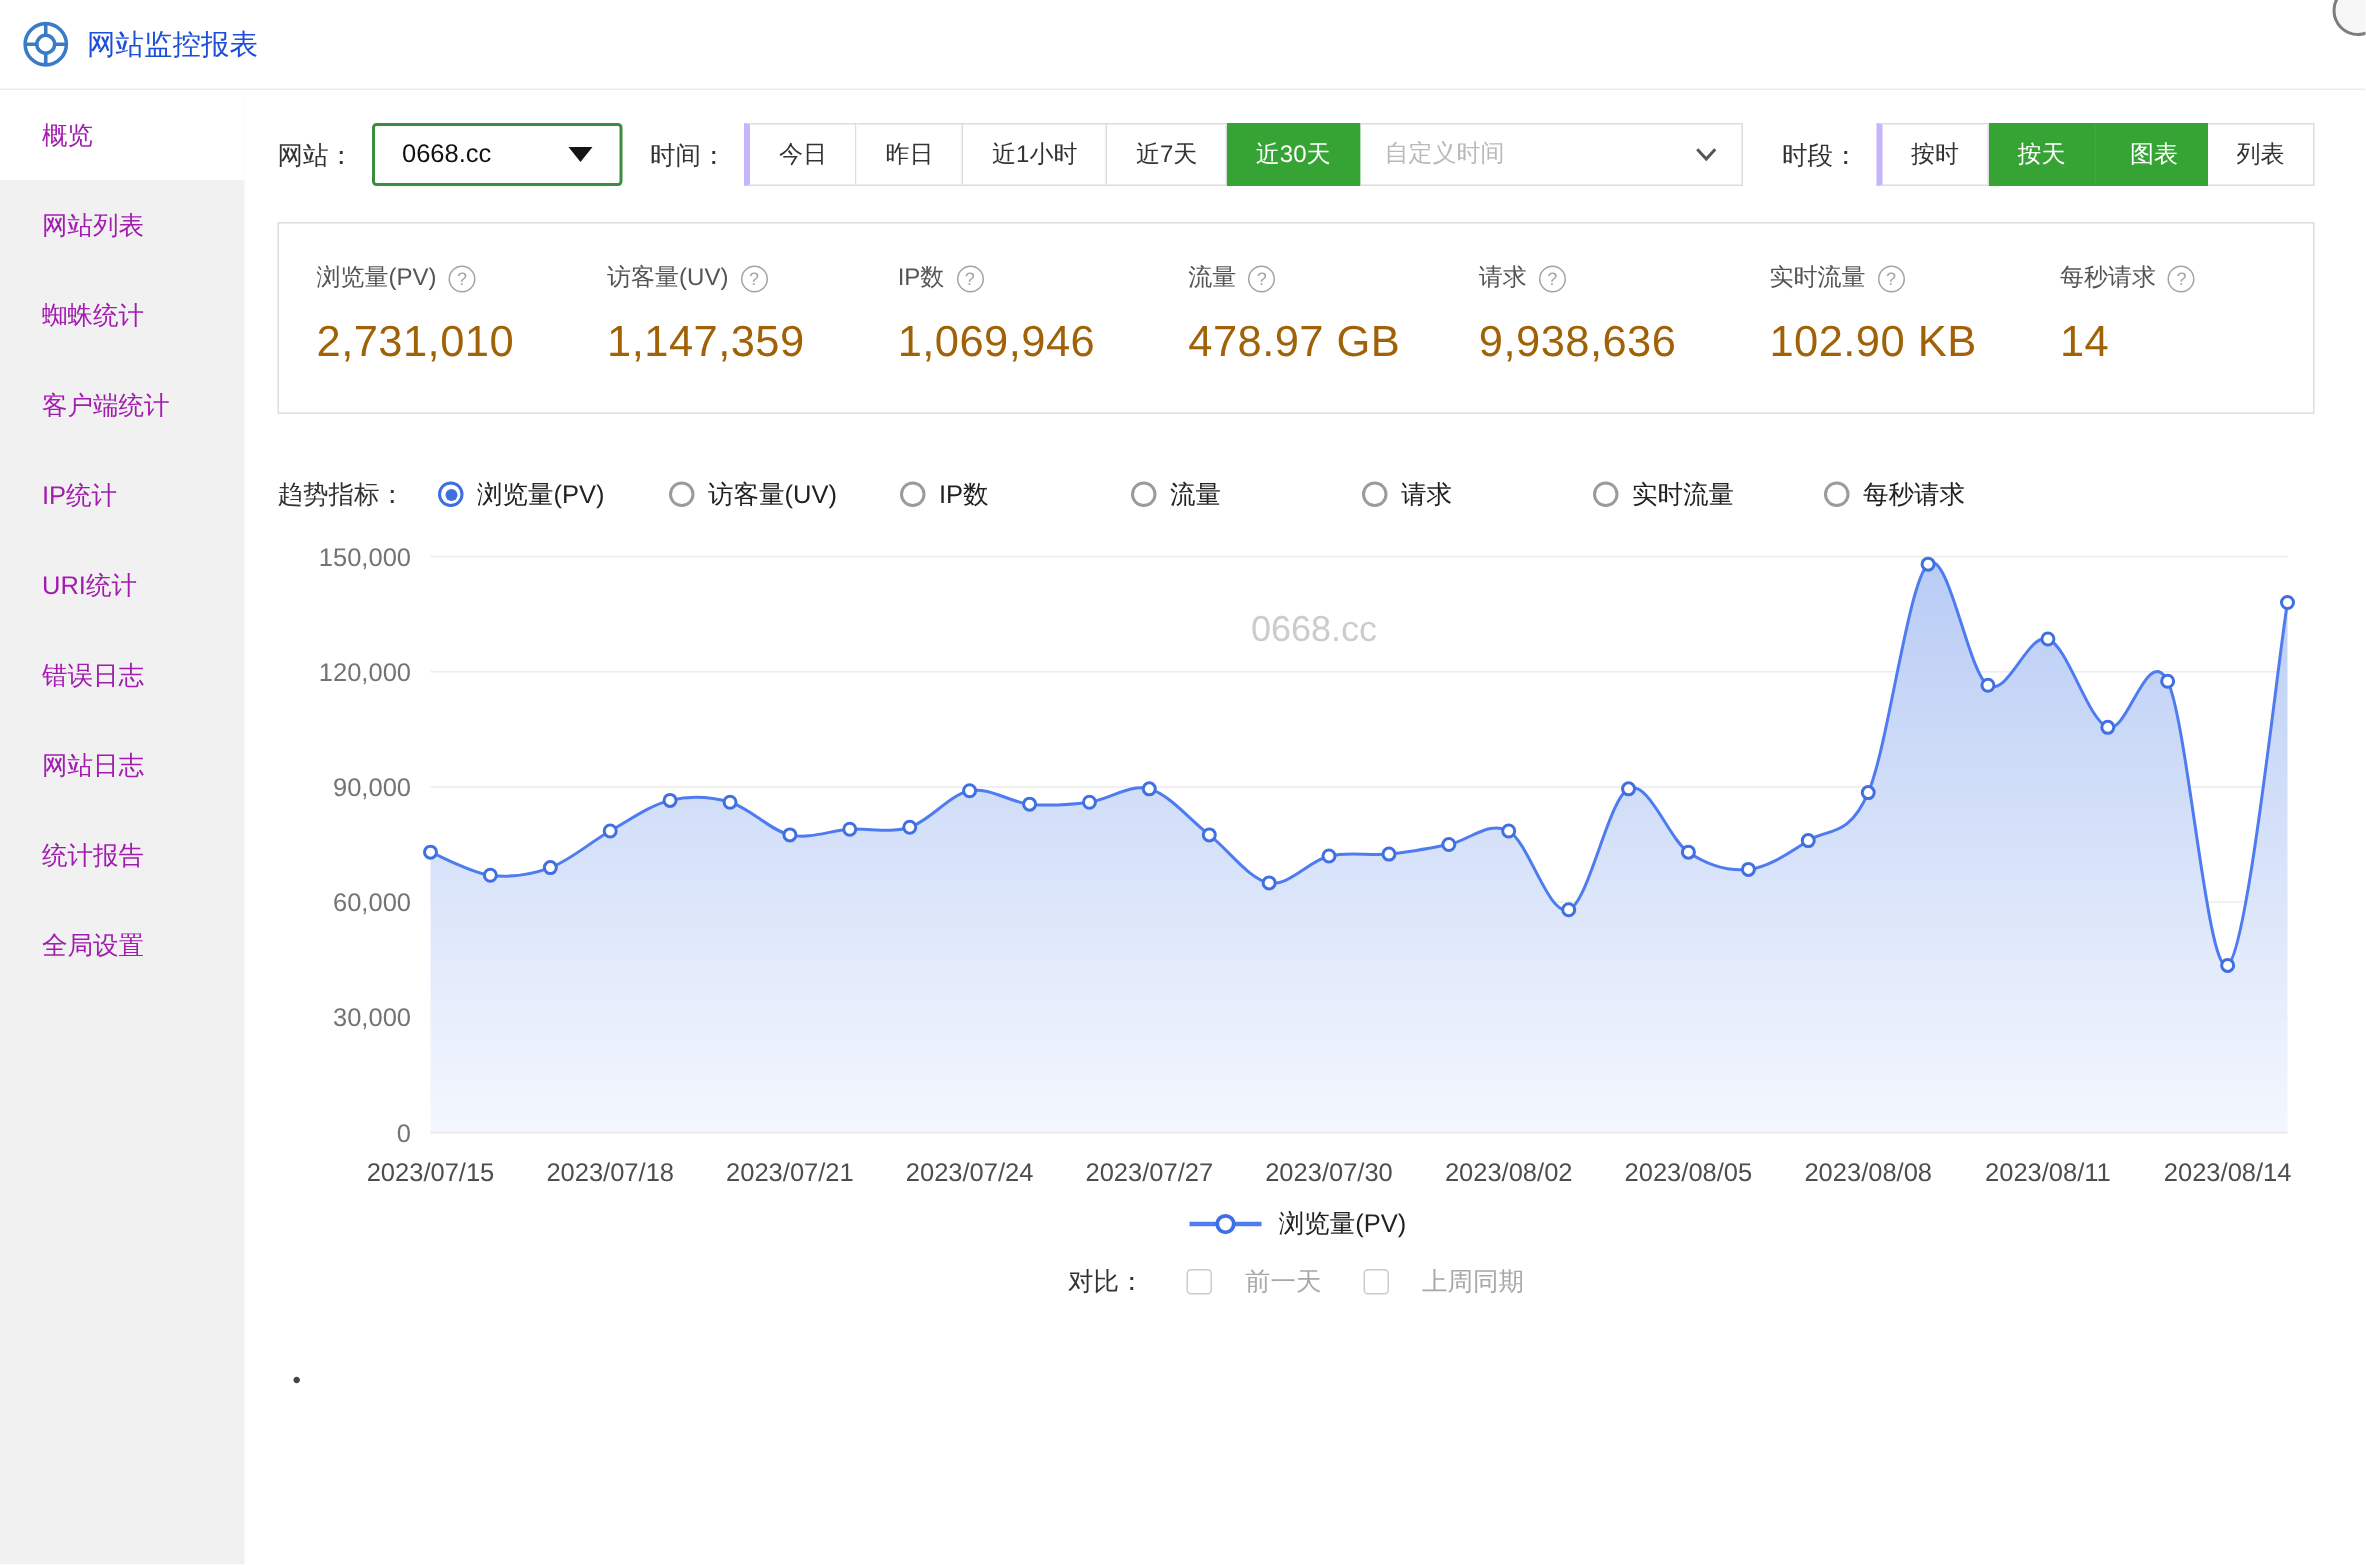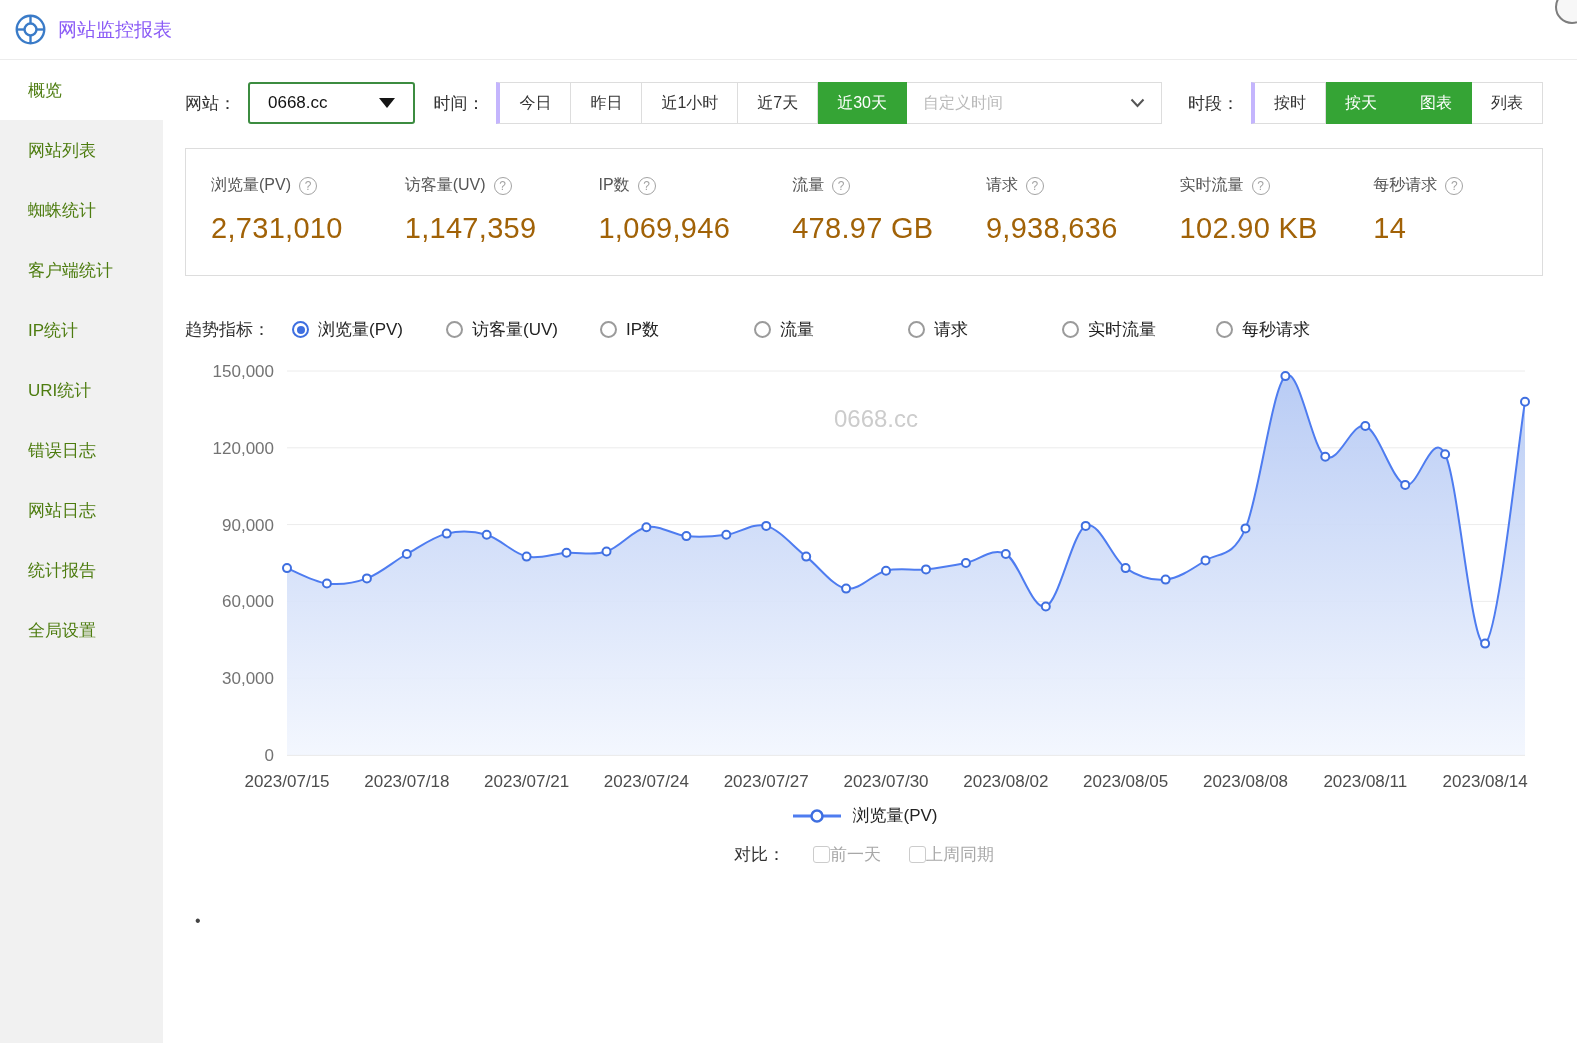--- a/index.html
+++ b/index.html
@@ -3,28 +3,28 @@
 <meta charset="utf-8">
 <style>
   * { margin:0; padding:0; box-sizing:border-box; }
   html,body { width:1577px; height:1043px; background:#fff; overflow:hidden;
     font-family:"Liberation Sans","DejaVu Sans",sans-serif; color:#333; }
   :root { --green:#35a435; --blue:#3e6fe0; --line:#4e7cf0; }
 
   .app-header { height:60px; display:flex; align-items:center; padding-left:14px;
     border-bottom:1px solid #ececec; position:relative; background:#fff; }
   .logo { width:33px; height:33px; margin-right:11px; }
-  .app-title { font-size:19px; color:#8b5cf6; }
+  .app-title { font-size:19px; color:#1d4ed8; }
   .corner-badge { position:absolute; top:-10px; right:-12px; width:34px; height:34px;
     border-radius:50%; border:2px solid #7d7d7d; background:#f7f7f7; z-index:5; }
 
   .layout { display:flex; height:983px; }
   .sidebar { width:163px; background:#f1f1f1; flex-shrink:0; }
   .side-item { height:60px; display:flex; align-items:center; padding-left:28px;
-    font-size:17px; color:#4d7c0f; cursor:pointer; }
+    font-size:17px; color:#a21caf; cursor:pointer; }
   .side-item.active { background:#fff; }
 
   .main { flex:1; padding:22px 34px 0 22px; overflow:hidden; }
 
   .controls { display:flex; align-items:center; }
   .ctl-label { font-size:17px; color:#333; margin-right:12px; white-space:nowrap; }
   .ctl-label.period { margin-left:26px; }
   .site-select { width:178px; height:42px; border:2px solid #3c8c40; border-radius:3px;
     display:flex; align-items:center; justify-content:space-between; padding:0 18px;
     font-size:17px; color:#111; margin-right:18px; cursor:pointer; background:#fff; }
@@ -61,21 +61,21 @@
   .radio.checked { border-color:var(--blue); }
   .radio.checked::after { content:''; position:absolute; inset:2.5px; border-radius:50%; background:var(--blue); }
 
   #trend-chart { margin-top:14px; display:block; }
   #trend-chart text { font-family:"Liberation Sans","DejaVu Sans",sans-serif; }
 
   .legend-row { display:flex; justify-content:center; align-items:center; gap:10px;
     font-size:17px; color:#222; margin-top:4px; cursor:pointer; }
   .compare-row { display:flex; justify-content:center; align-items:center; gap:28px;
     margin-top:16px; font-size:17px; color:#333; }
-  .check-opt { display:flex; align-items:center; gap:0; color:#a8a8a8; cursor:pointer; }
+  .check-opt { display:flex; align-items:center; gap:22px; color:#a8a8a8; cursor:pointer; }
   .checkbox { width:17px; height:17px; border:1.5px solid #ccc; border-radius:3px; background:#fff;
     flex-shrink:0; }
 
   .footnote { margin-top:46px; font-size:16px; color:#2e2e2e; display:flex; gap:12px; padding-left:10px;
     align-items:flex-start; }
   .bullet { color:#444; }
 </style>
 </head>
 <body>
 

